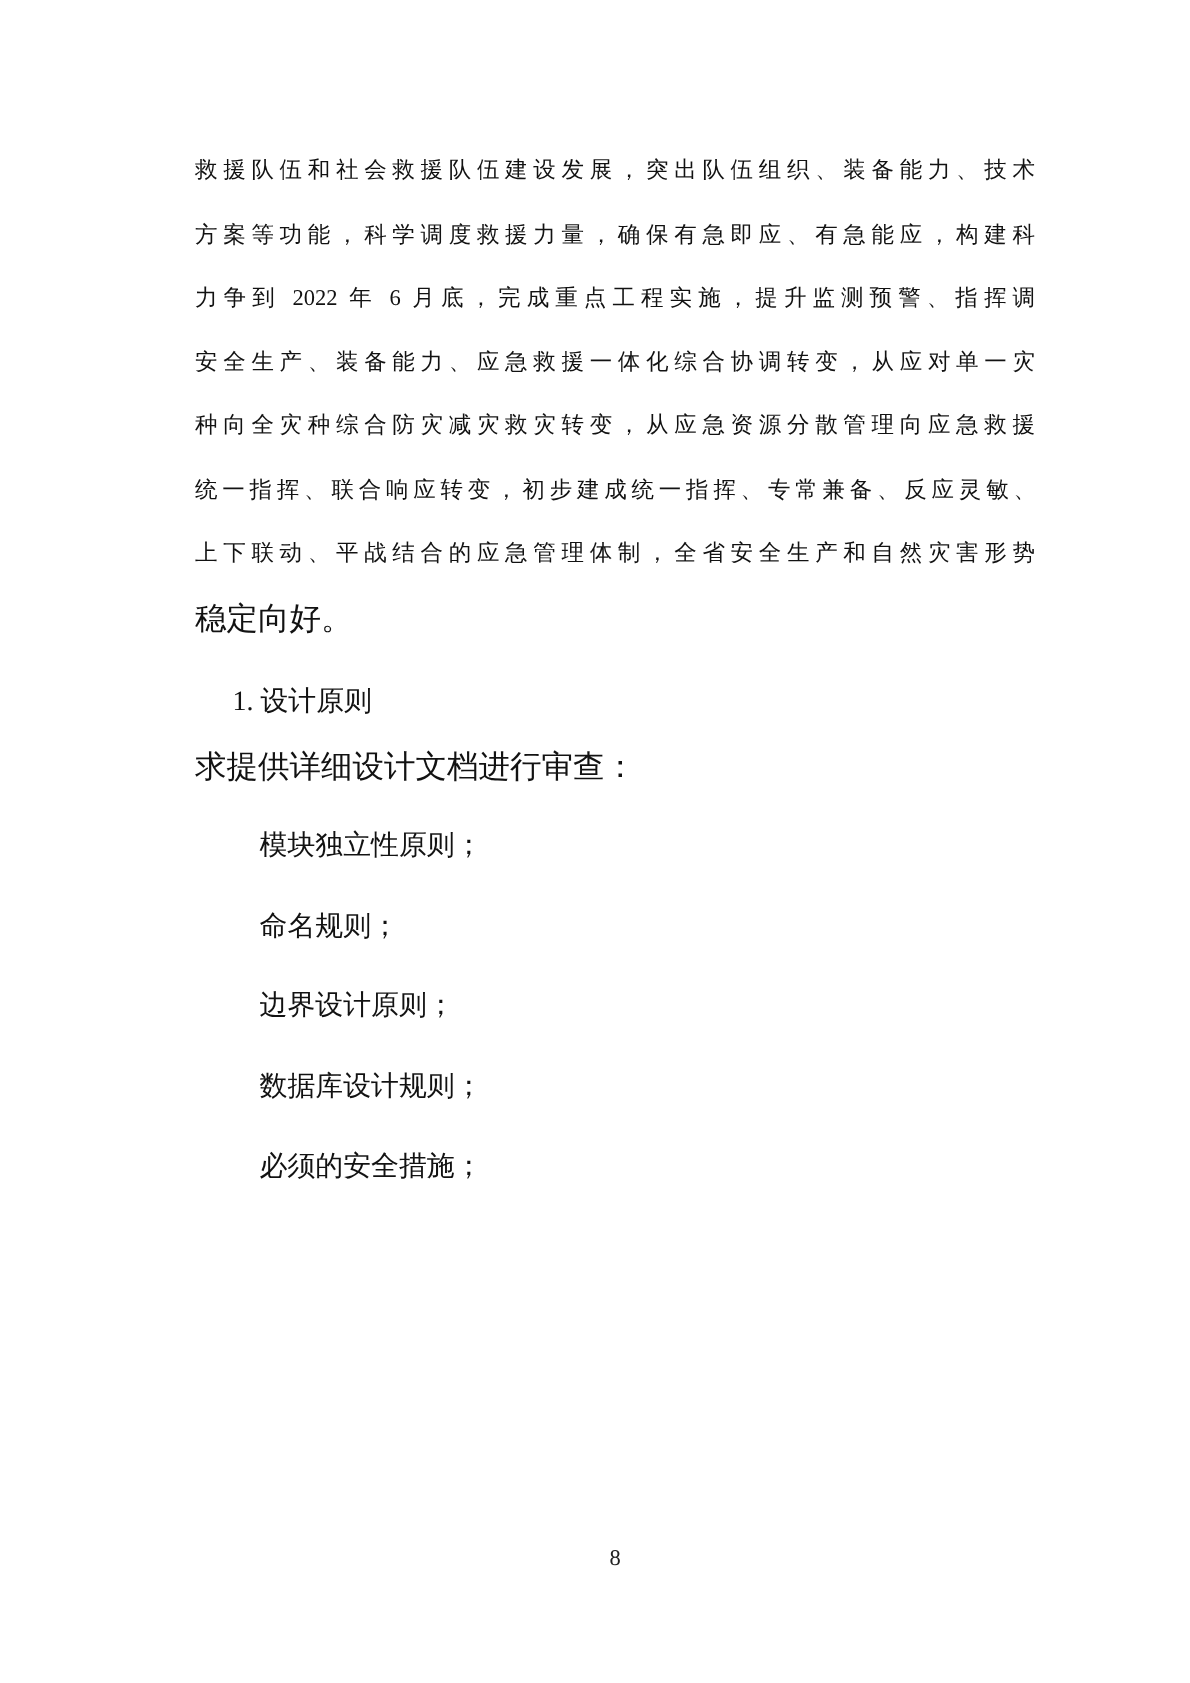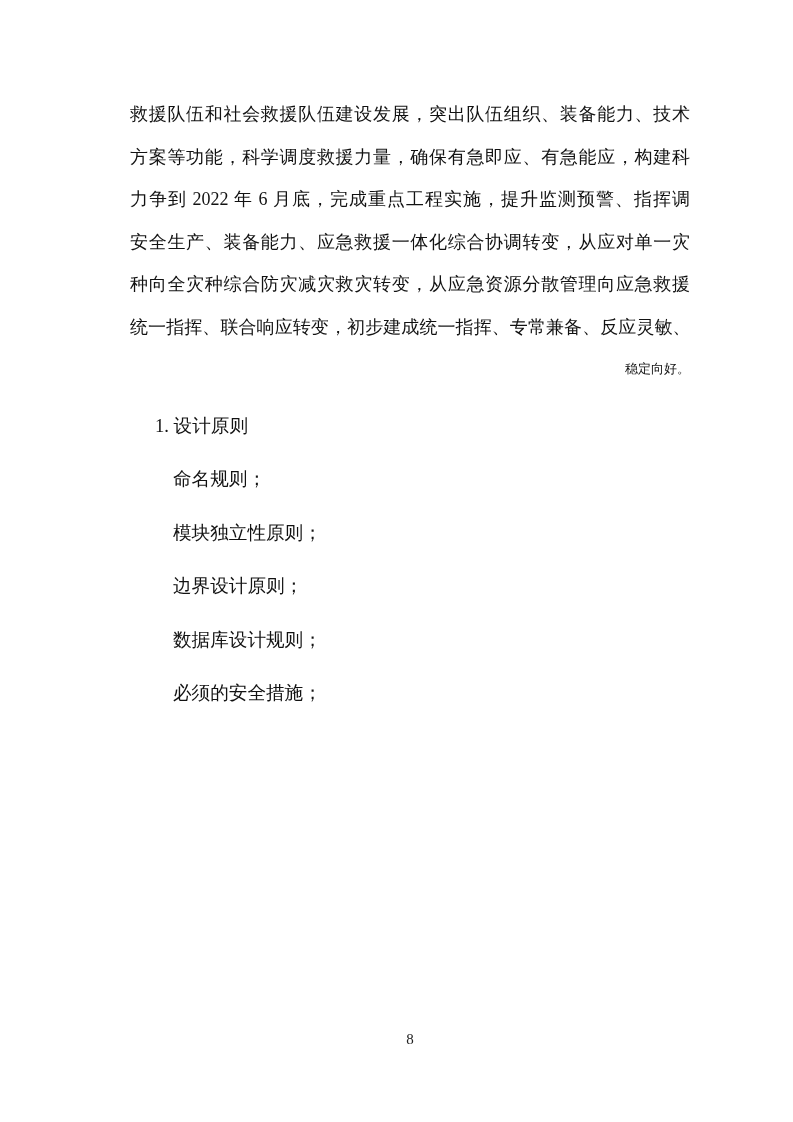--- a/index.html
+++ b/index.html
@@ -12,31 +12,31 @@
     color: #121212;
     overflow: hidden;
   }
   .content {
     position: absolute;
     left: 130px;
     top: 93px;
     width: 560px;
   }
   .line {
-    font-size: 18px;
+    font-size: 15px;
     line-height: 42.5px;
     text-align: justify;
     text-align-last: justify;
     white-space: nowrap;
   }
   .line.tight { letter-spacing: -0.62px; }
   .line-last {
-    font-size: 13px;
+    font-size: 21px;
     line-height: 42.5px;
-    text-align: right;
+    text-align: left;
   }
   .heading {
     margin-top: 12px;
     font-size: 22px;
     line-height: 42.5px;
     font-weight: bold;
     text-indent: 24px;
     white-space: nowrap;
   }
   .hgap { display: inline-block; width: 12px; }
@@ -70,31 +70,33 @@
 <div class="page">
   <div class="content">
 
     <div>
       <div class="line">救援队伍和社会救援队伍建设发展，突出队伍组织、装备能力、技术</div>
       <div class="line">方案等功能，科学调度救援力量，确保有急即应、有急能应，构建科</div>
       <div class="line">力争到 2022 年 6 月底，完成重点工程实施，提升监测预警、指挥调</div>
       <div class="line">安全生产、装备能力、应急救援一体化综合协调转变，从应对单一灾</div>
       <div class="line">种向全灾种综合防灾减灾救灾转变，从应急资源分散管理向应急救援</div>
       <div class="line tight">统一指挥、联合响应转变，初步建成统一指挥、专常兼备、反应灵敏、</div>
+      <div class="line">上下联动、平战结合的应急管理体制，全省安全生产和自然灾害形势</div>
       <div class="line-last">稳定向好。</div>
     </div>
 
 
     <div class="sub-heading">1. 设计原则</div>
 
     <div>
+      <div class="line-last">求提供详细设计文档进行审查：</div>
     </div>
 
+    <div class="list-par">模块独立性原则；</div>
     <div class="list-par">命名规则；</div>
-    <div class="list-par">模块独立性原则；</div>
     <div class="list-par">边界设计原则；</div>
     <div class="list-par">数据库设计规则；</div>
     <div class="list-par">必须的安全措施；</div>
 
   </div>
 
   <div class="footer">8</div>
 </div>
 
 </body></html>

